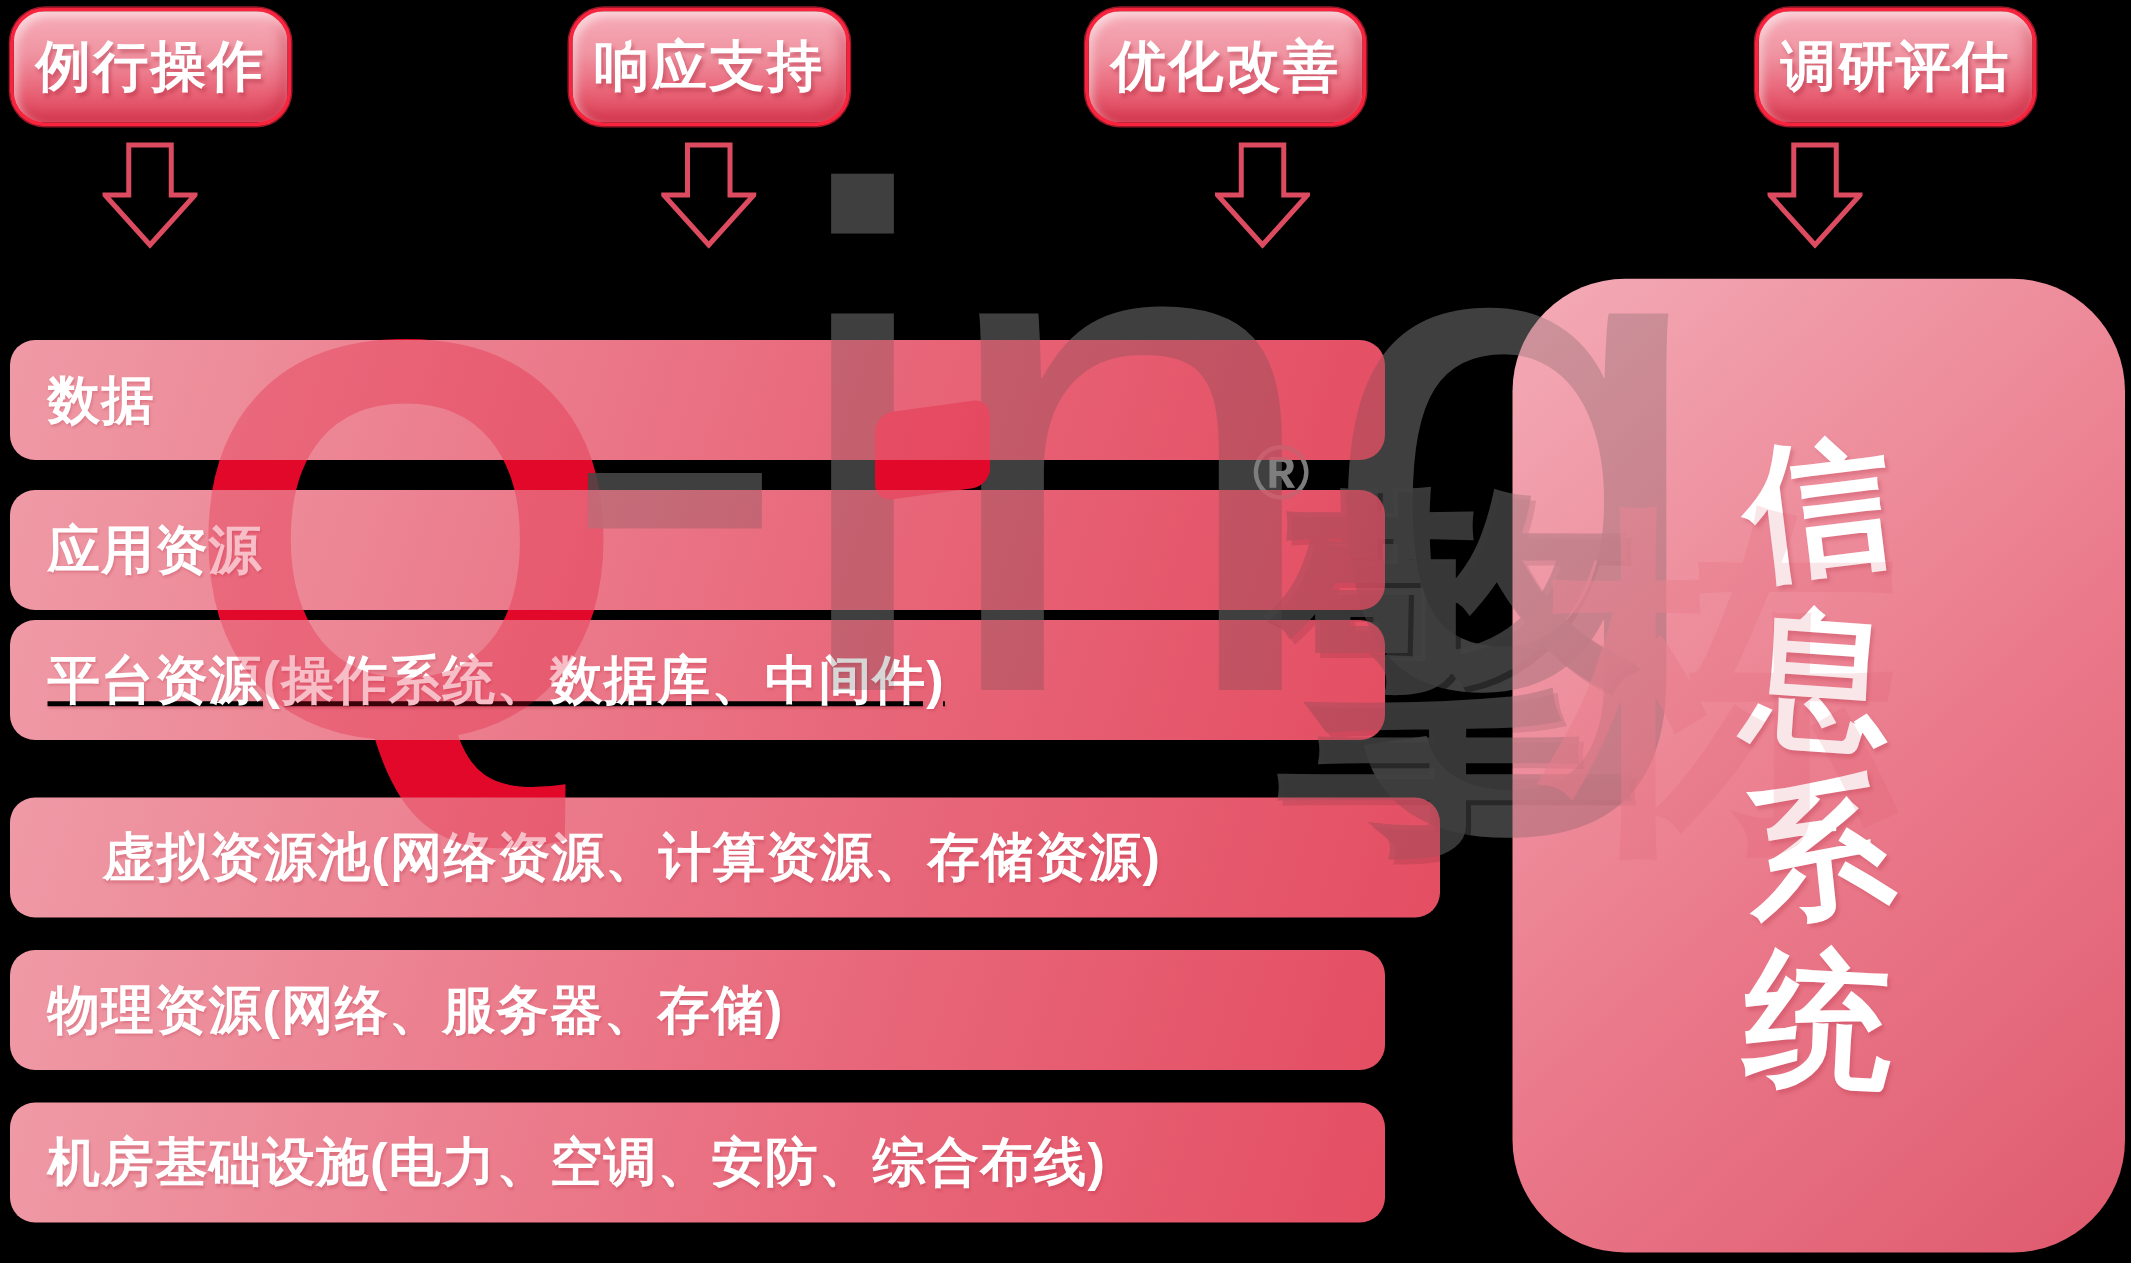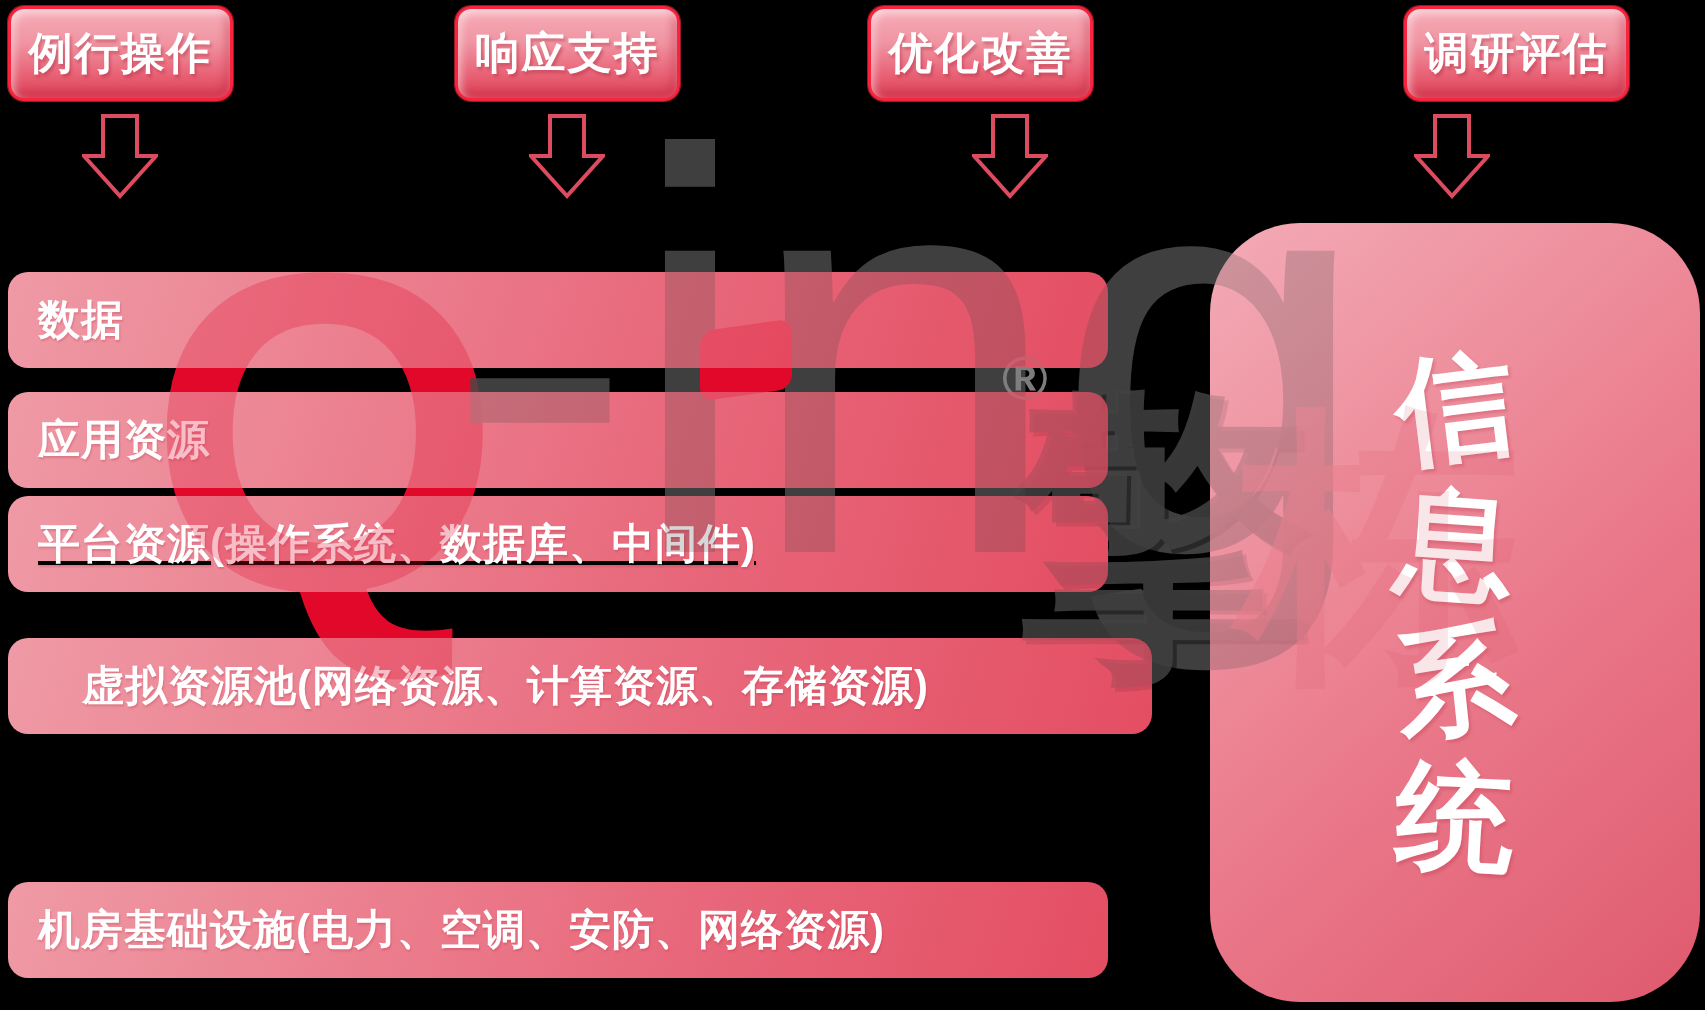--- a/index.html
+++ b/index.html
@@ -5,21 +5,21 @@
   html,body{margin:0;padding:0;background:#000;}
   .canvas{
     position:relative;width:1705px;height:1010px;background:#000;overflow:hidden;
     font-family:"Liberation Sans","DejaVu Sans",sans-serif;
   }
 
   
   .top-btn{
     position:absolute;top:6px;width:225px;height:95px;
     border:3px solid var(--button_border);
-    border-radius:16px;
+    border-radius:28px;
     background:linear-gradient(180deg,var(--button_gradient_top) 0%,#f094a2 38%,#e75c70 78%,var(--button_gradient_bottom) 100%);
     box-shadow:inset 3px 4px 8px rgba(255,255,255,.55), inset -4px -8px 10px rgba(190,30,55,.45), 0 0 0 1px rgba(255,40,70,.6);
     display:flex;align-items:center;justify-content:center;
     box-sizing:border-box;z-index:4;
   }
   .top-btn .btn-label{
     color:#fff;font-size:44px;font-weight:bold;letter-spacing:2px;
     text-shadow:2px 3px 3px rgba(160,30,50,.35);white-space:nowrap;
   }
   .btn-1{left:8px;}  .btn-2{left:455px;justify-content:center;}  .btn-3{left:868px;}  .btn-4{left:1404px;text-align:center;}
@@ -109,22 +109,25 @@
   </div>
   <div class="bar bar-2">
     <span class="bar-label">应用资源</span>
   </div>
   <div class="bar bar-3">
     <span class="bar-label">平台资源(操作系统、数据库、中间件)</span>
   </div>
   <div class="bar bar-4">
     <span class="bar-label">虚拟资源池(网络资源、计算资源、存储资源)</span>
   </div>
+  <div class="bar bar-5">
+    <span class="bar-label">物理资源(网络、服务器、存储)</span>
+  </div>
   <div class="bar bar-6">
-    <span class="bar-label">机房基础设施(电力、空调、安防、网络资源)</span>
+    <span class="bar-label">机房基础设施(电力、空调、安防、综合布线)</span>
   </div>
 
   <div class="info-box">
     <div class="info-chars">
       <span class="sys-char">信</span>
       <span class="sys-char">息</span>
       <span class="sys-char">系</span>
       <span class="sys-char">统</span>
     </div>
   </div>

